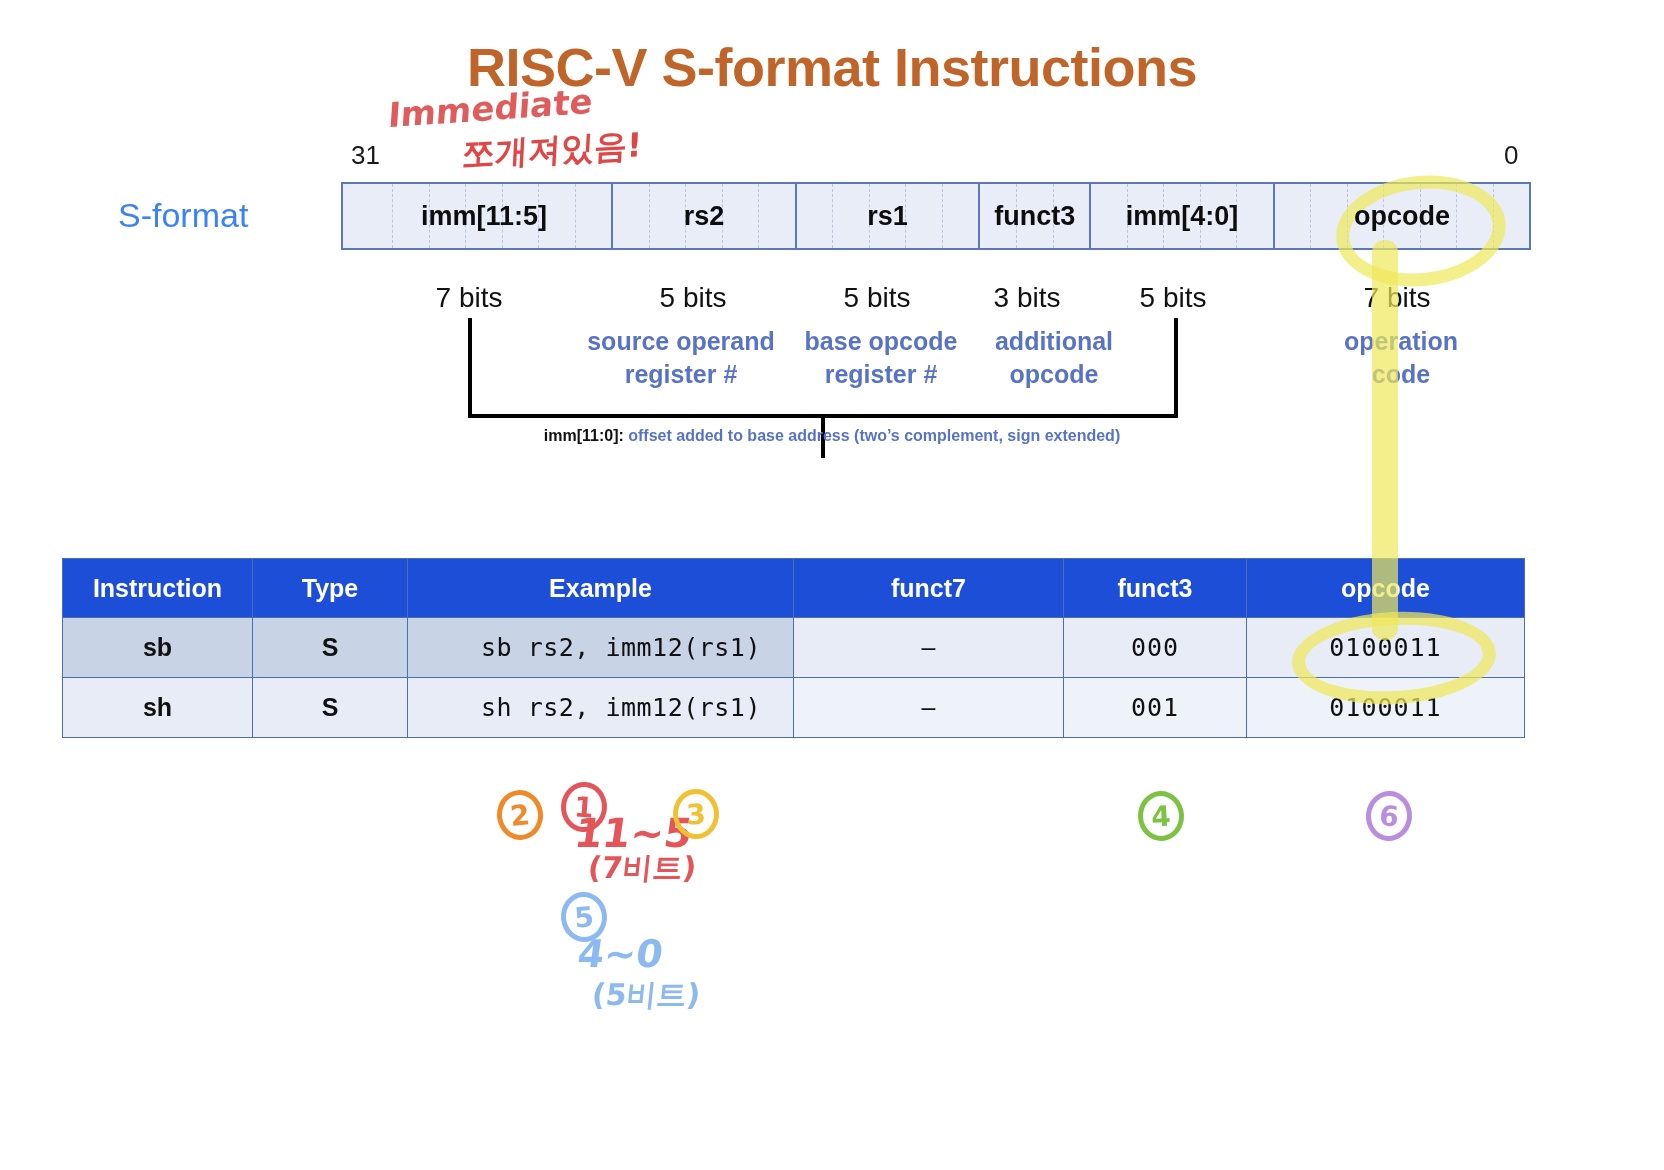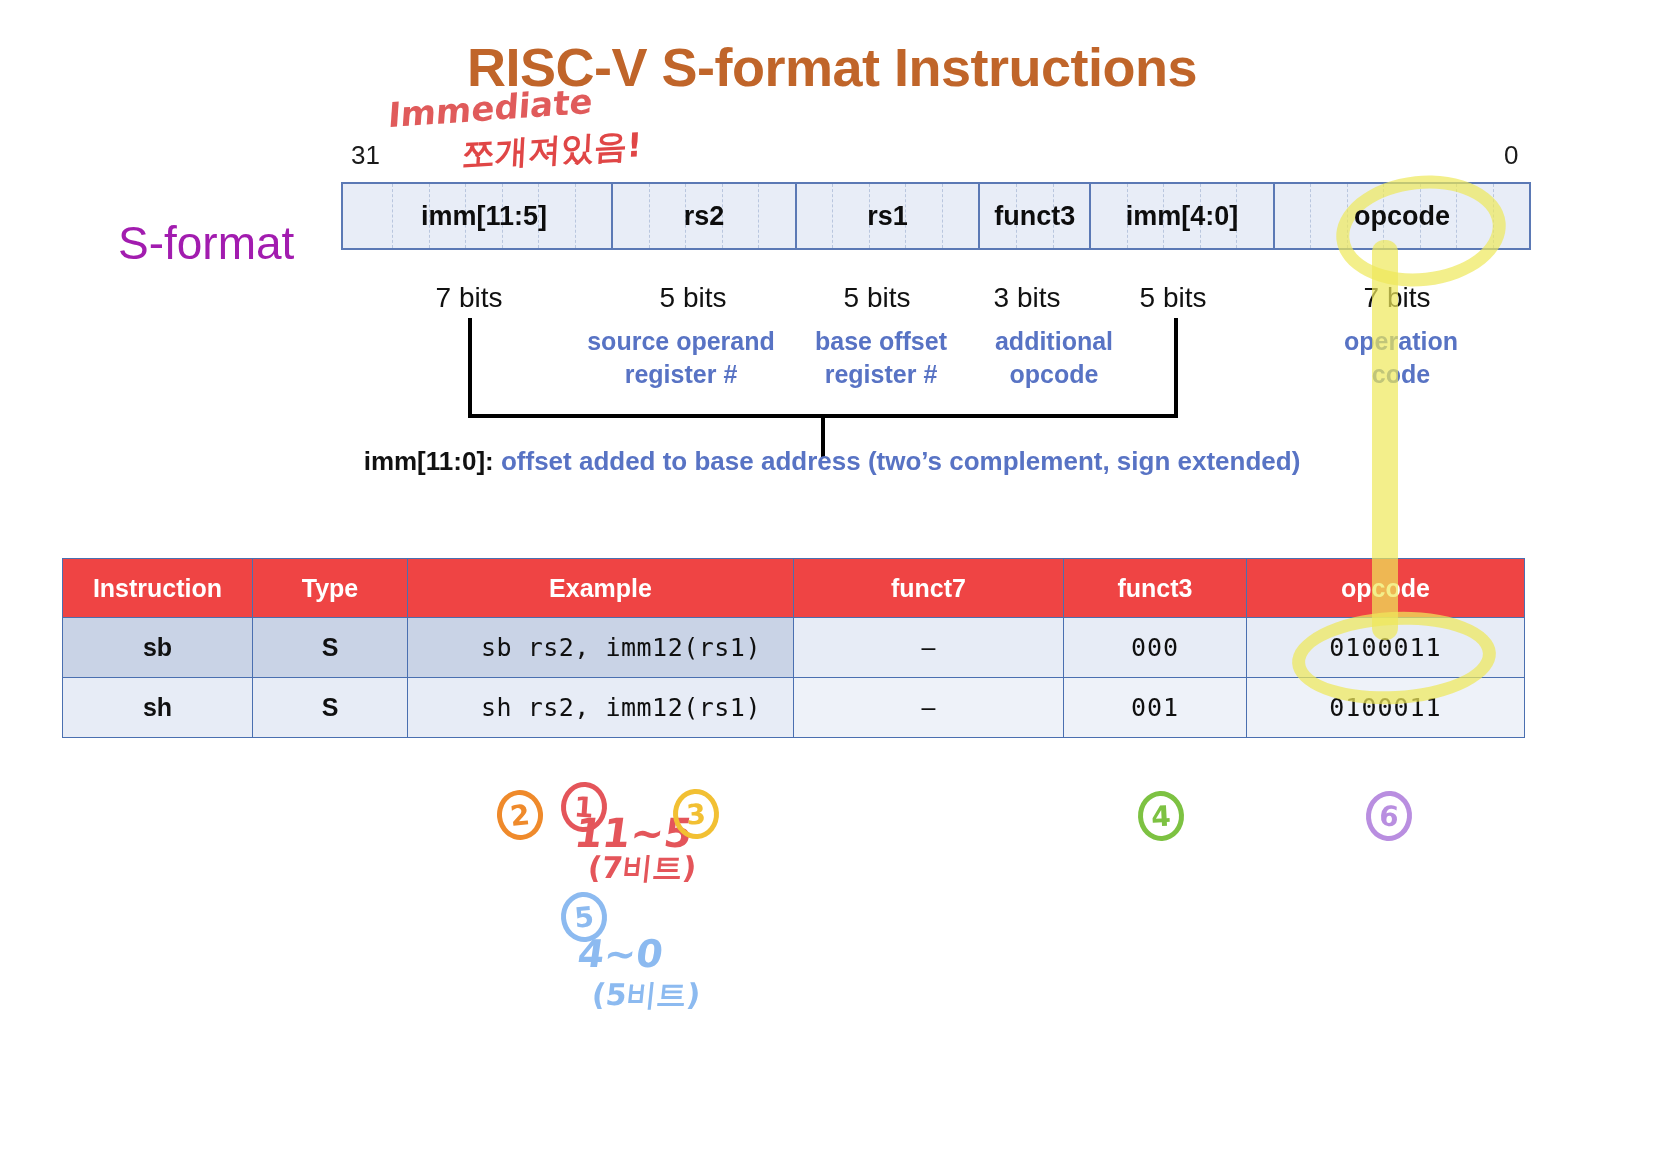--- a/index.html
+++ b/index.html
@@ -22,21 +22,21 @@
   .bit-num{
     position:absolute; font-size:26px; color:#1a1a1a;
     font-family:"Liberation Sans", sans-serif;
   }
   #bit-31{ left:351px; top:140px; }
   #bit-0 { left:1504px; top:140px; }
 
   
   #format-label{
     position:absolute; left:118px; top:196px;
-    font-size:46px; color:#a21caf;margin-top:20px;
+    font-size:34px; color:#3b82f6;
   }
 
   
   #field-bar{
     position:absolute; left:341px; top:182px;
     width:1190px; height:68px;
     border:2px solid #5b79b5;
     box-sizing:border-box;
     display:flex;
     background:#e8edf7;
@@ -81,35 +81,35 @@
   
   #imm-brace{
     position:absolute;left:468px;top:318px;width:710px;height:100px;
   }
   #imm-brace .hbar{position:absolute;left:0;bottom:0;width:100%;height:4px;background:#000;}
   #imm-brace .lv{position:absolute;left:0;bottom:0;width:4px;height:100px;background:#000;}
   #imm-brace .rv{position:absolute;right:0;bottom:0;width:4px;height:100px;background:#000;}
   #imm-brace .stem{position:absolute;left:50%;bottom:-40px;width:4px;height:40px;background:#000;transform:translateX(-2px);}
 
   #imm-caption{
-    position:absolute;left:0;top:446px;width:1664px;text-align:center;
-    font-size:26px;font-weight:bold;
+    position:absolute;left:0;top:427px;width:1664px;text-align:center;
+    font-size:16px;font-weight:bold;
   }
   #imm-caption .k{color:#111;}
   #imm-caption .v{color:#5873c4;}
 
   
   #isa-table{
     position:absolute;left:62px;top:558px;
     width:1462px;
     border-collapse:collapse;
     table-layout:fixed;
   }
   #isa-table th{
-    background:#ef4444;color:#ffffff;
+    background:#1d4ed8;color:#ffffff;
     font-size:25px;font-weight:bold;
     height:56px;
     border:1px solid #4a6fb0;
     text-align:center;
   }
   #isa-table td{
     height:57px;
     border:1px solid #4a6fb0;
     text-align:center;
     font-size:25px;color:#101010;
@@ -281,21 +281,21 @@
 <div class="bits-label" style="left:818px;top:282px;width:118px;">5 bits</div>
 <div class="bits-label" style="left:968px;top:282px;width:118px;">3 bits</div>
 <div class="bits-label" style="left:1114px;top:282px;width:118px;">5 bits</div>
 <div class="bits-label" style="left:1338px;top:282px;width:118px;">7 bits</div>
 
 <div class="desc" style="left:578px;top:325px;width:206px;">
   <div>source operand</div>
   <div>register #</div>
 </div>
 <div class="desc" style="left:790px;top:325px;width:182px;">
-  <div>base offset</div>
+  <div>base opcode</div>
   <div>register #</div>
 </div>
 <div class="desc" style="left:972px;top:325px;width:164px;">
   <div>additional</div>
   <div>opcode</div>
 </div>
 <div class="desc" style="left:1310px;top:325px;width:182px;">
   <div>operation</div>
   <div>code</div>
 </div>

